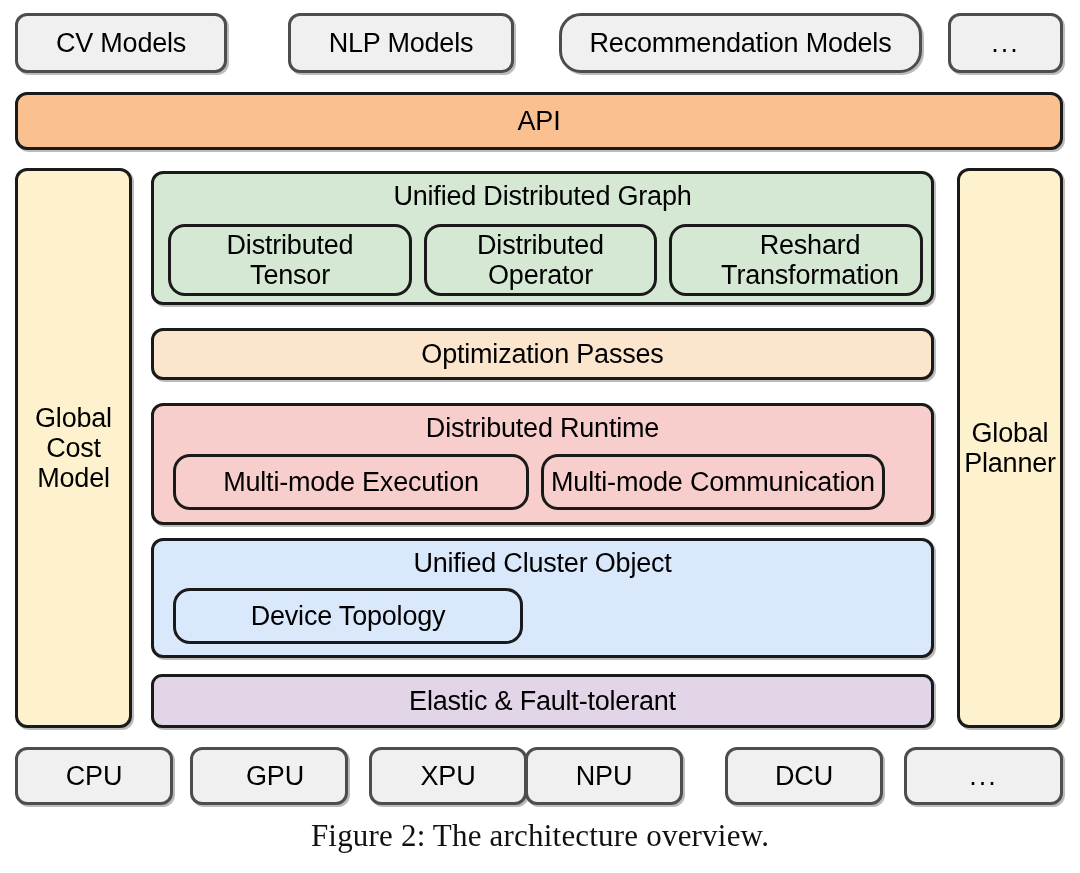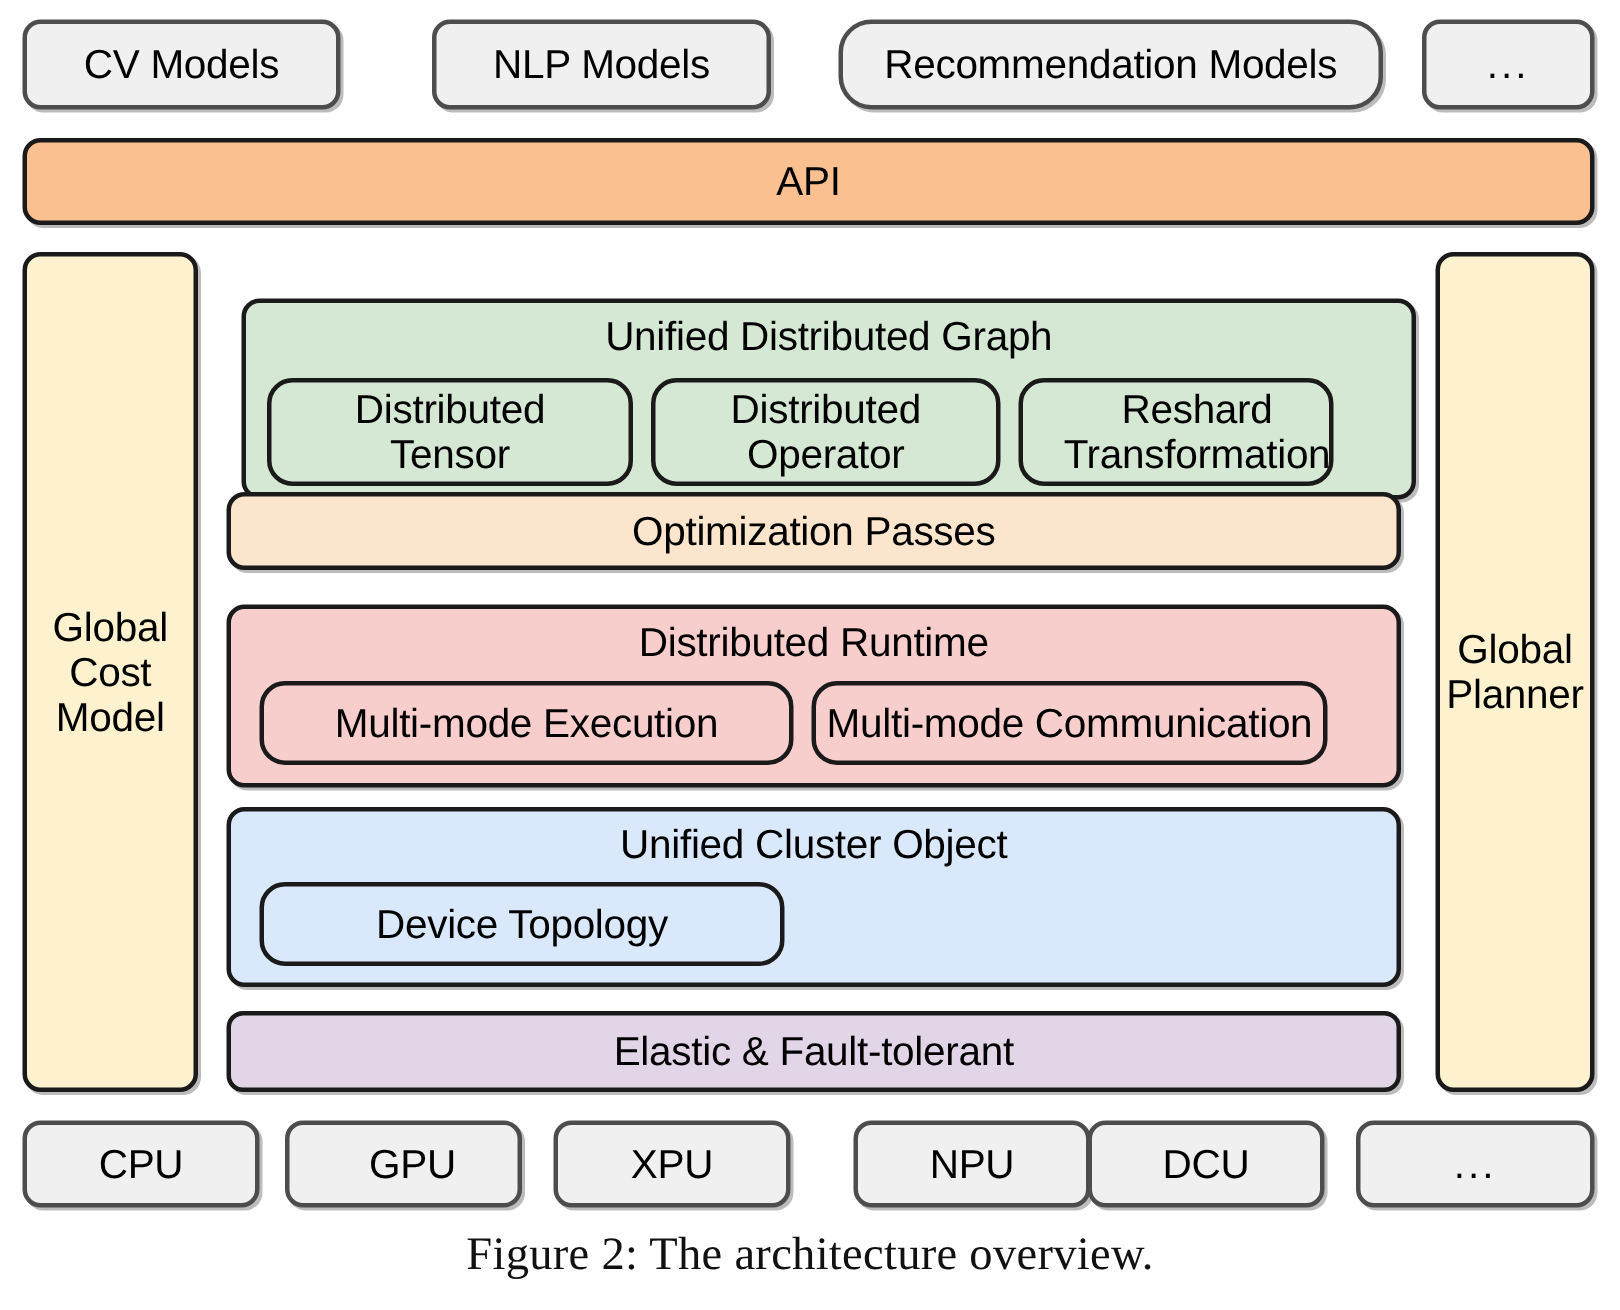--- a/index.html
+++ b/index.html
@@ -111,34 +111,34 @@
     <span>Global</span>
     <span>Cost</span>
     <span>Model</span>
   </div>
 
   <div class="box c-cream" style="left:957px; top:168px; width:106px; height:560px; flex-direction:column;">
     <span>Global</span>
     <span>Planner</span>
   </div>
 
-  <div class="box group c-green" style="left:161px; top:171px; width:783px; height:134px;margin-top:28px;">
+  <div class="box group c-green" style="left:151px; top:171px; width:783px; height:134px;">
     <span class="grouptitle">Unified Distributed Graph</span>
 
     <div class="box inner c-green" style="left:14px; top:50px; width:244px; height:72px; flex-direction:column;">
       <span>Distributed</span>
       <span>Tensor</span>
     </div>
 
     <div class="box inner c-green" style="left:270px; top:50px; width:233px; height:72px; flex-direction:column;">
       <span>Distributed</span>
       <span>Operator</span>
     </div>
 
-    <div class="box inner c-green" style="left:515px; top:50px; width:210px; height:72px; flex-direction:column;padding-left:28px;">
+    <div class="box inner c-green" style="left:515px; top:50px; width:254px; height:72px; flex-direction:column;padding-left:28px;">
       <span>Reshard</span>
       <span>Transformation</span>
     </div>
   </div>
 
   <div class="box c-peach" style="left:151px; top:328px; width:783px; height:52px;">
     <span>Optimization Passes</span>
   </div>
 
   <div class="box group c-pink" style="left:151px; top:403px; width:783px; height:122px;">
@@ -171,21 +171,21 @@
   </div>
 
   <div class="box c-gray" style="left:190px; top:747px; width:158px; height:58px;padding-left:12px;">
     <span>GPU</span>
   </div>
 
   <div class="box c-gray" style="left:369px; top:747px; width:158px; height:58px;">
     <span>XPU</span>
   </div>
 
-  <div class="box c-gray" style="left:569px; top:747px; width:158px; height:58px;">
+  <div class="box c-gray" style="left:525px; top:747px; width:158px; height:58px;">
     <span>NPU</span>
   </div>
 
   <div class="box c-gray" style="left:725px; top:747px; width:158px; height:58px;">
     <span>DCU</span>
   </div>
 
   <div class="box c-gray" style="left:904px; top:747px; width:159px; height:58px;">
     <span class="dots">...</span>
   </div>

